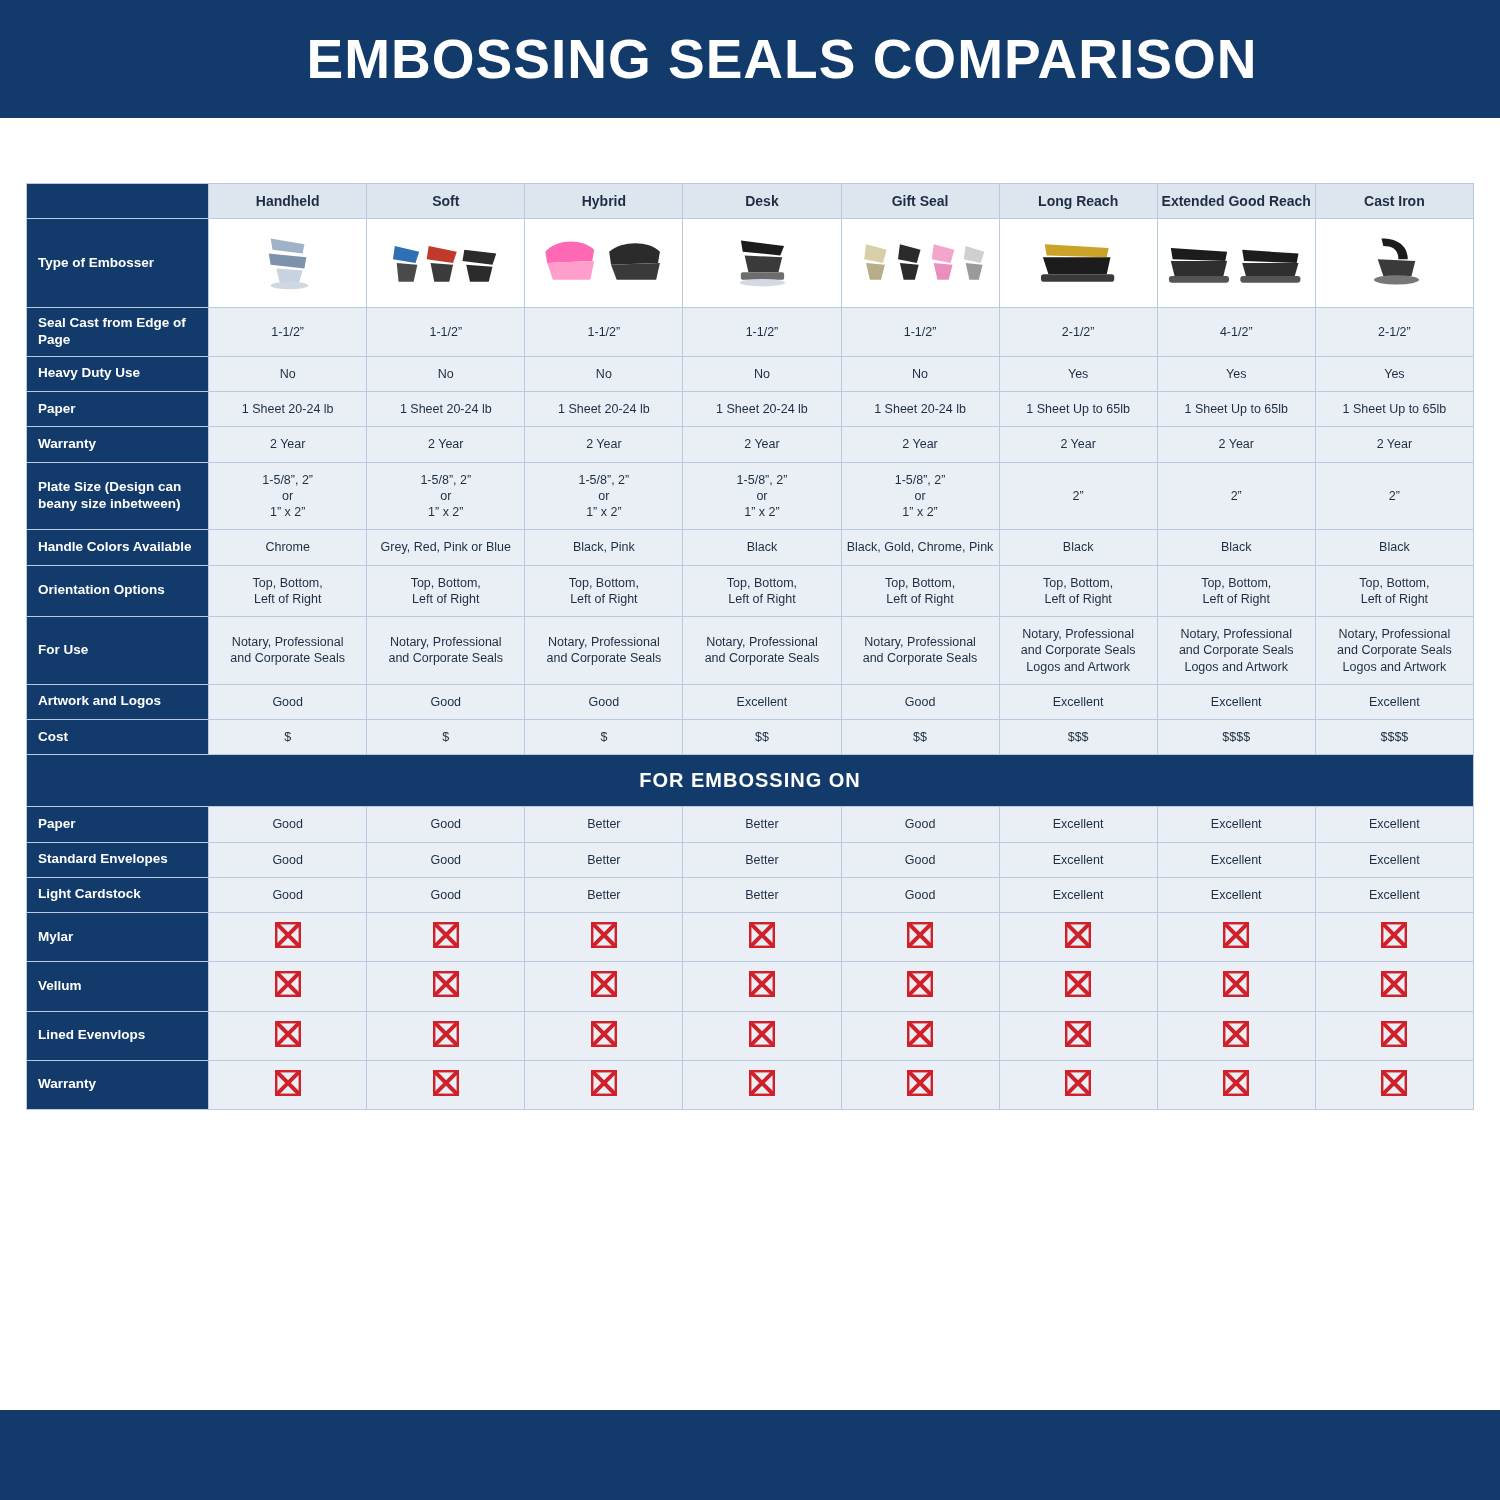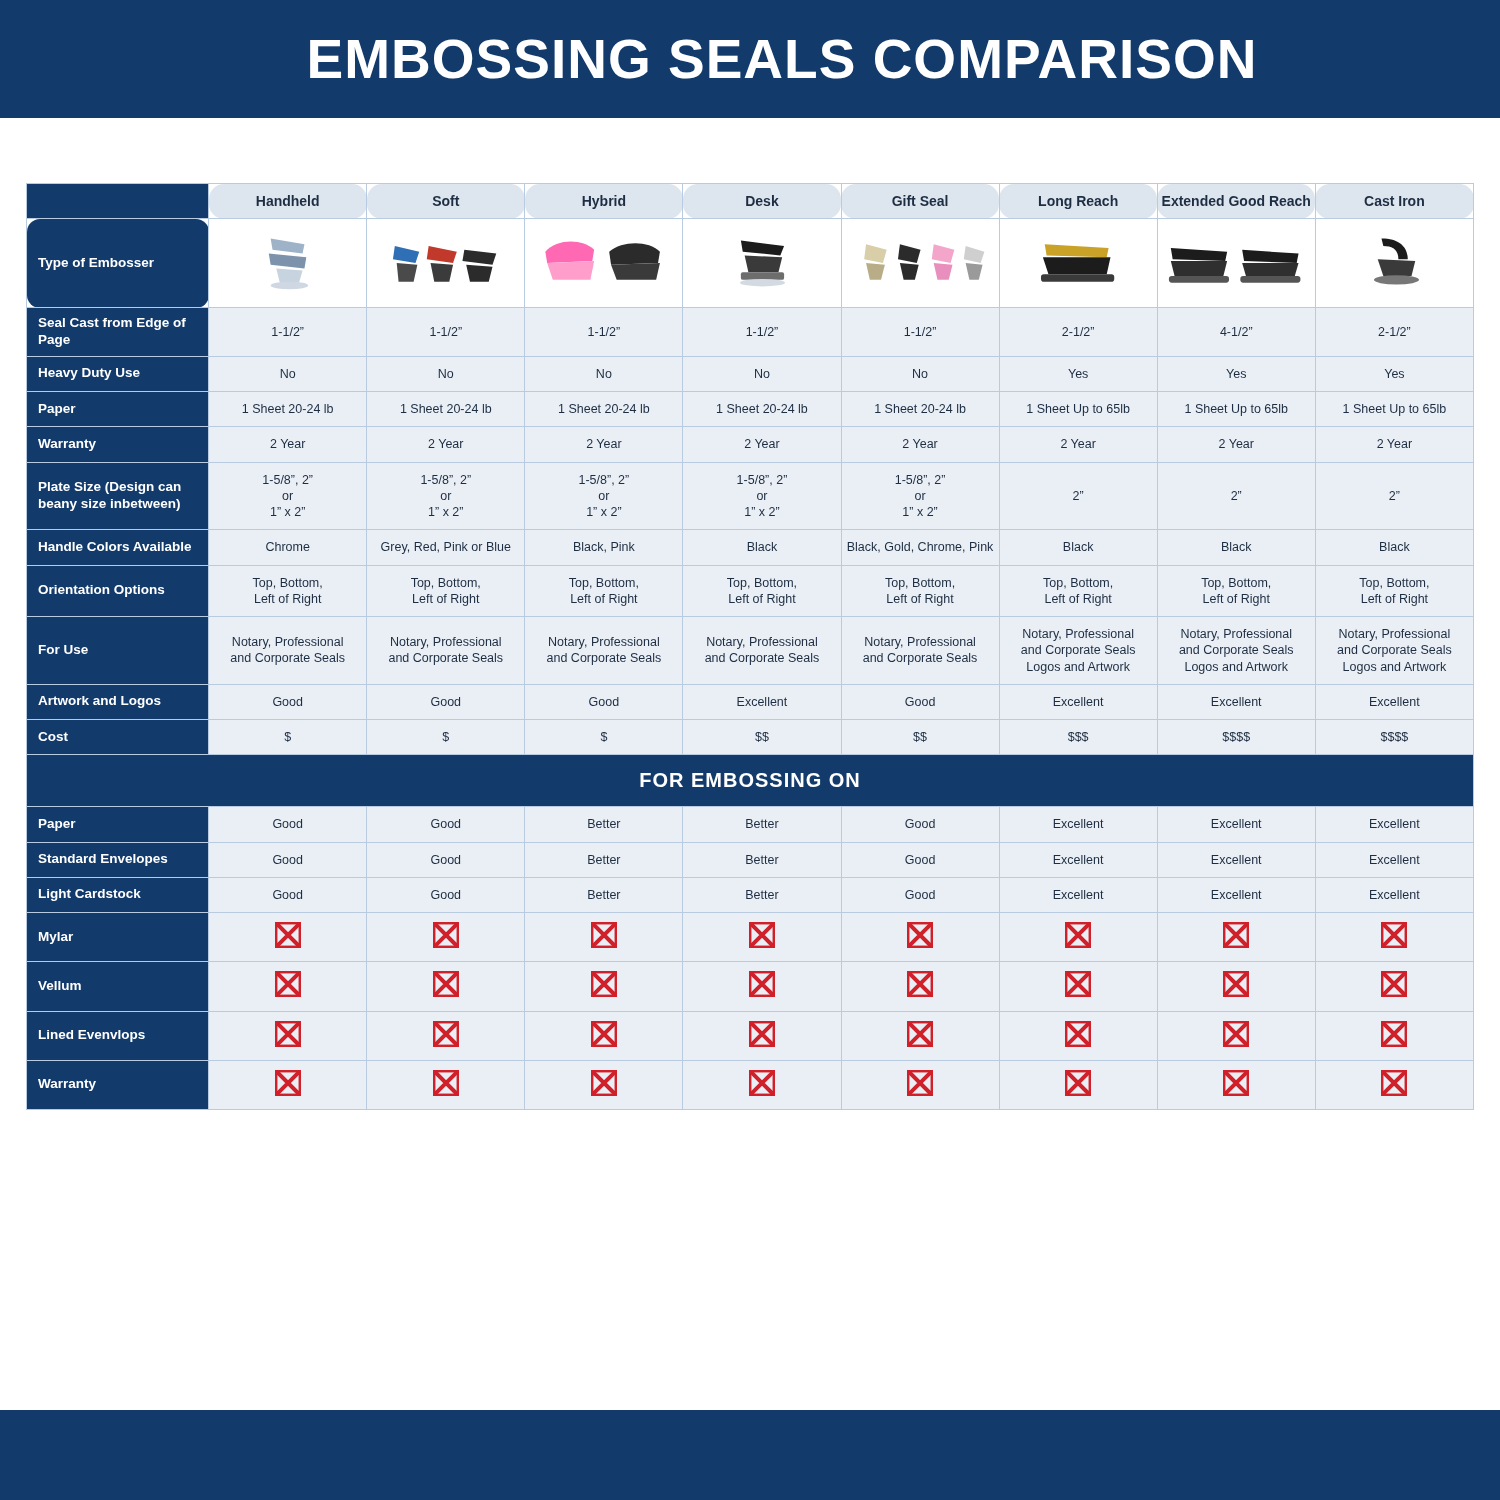--- a/index.html
+++ b/index.html
@@ -100,21 +100,20 @@
   }
   
   th.colhead {
     background: #dde5ee;
     color: #1d2d42;
     font-size: 14px;
     font-weight: bold;
     text-align: center;
     padding: 7px 2px;
     height: 20px;
-    border-radius: 15px;
   }
   th.corner {
     background: #123a6b;
     border: 1px solid #123a6b;
   }
   
   td.data {
     background: #eaeff5;
     color: #1d2d42;
     font-size: 12.5px;
@@ -147,21 +146,20 @@
   }
   
   .xmark {
     display: inline-block;
     width: 26px;
     height: 26px;
     line-height: 26px;
   }
   .type-row-label {
     vertical-align: middle;
-    border-radius: 13px;
   }
 </style>
 </head>
 <body>
 
 <div class="page">
 
   <div class="header">
     <div class="header-title">EMBOSSING SEALS COMPARISON</div>
   </div>

